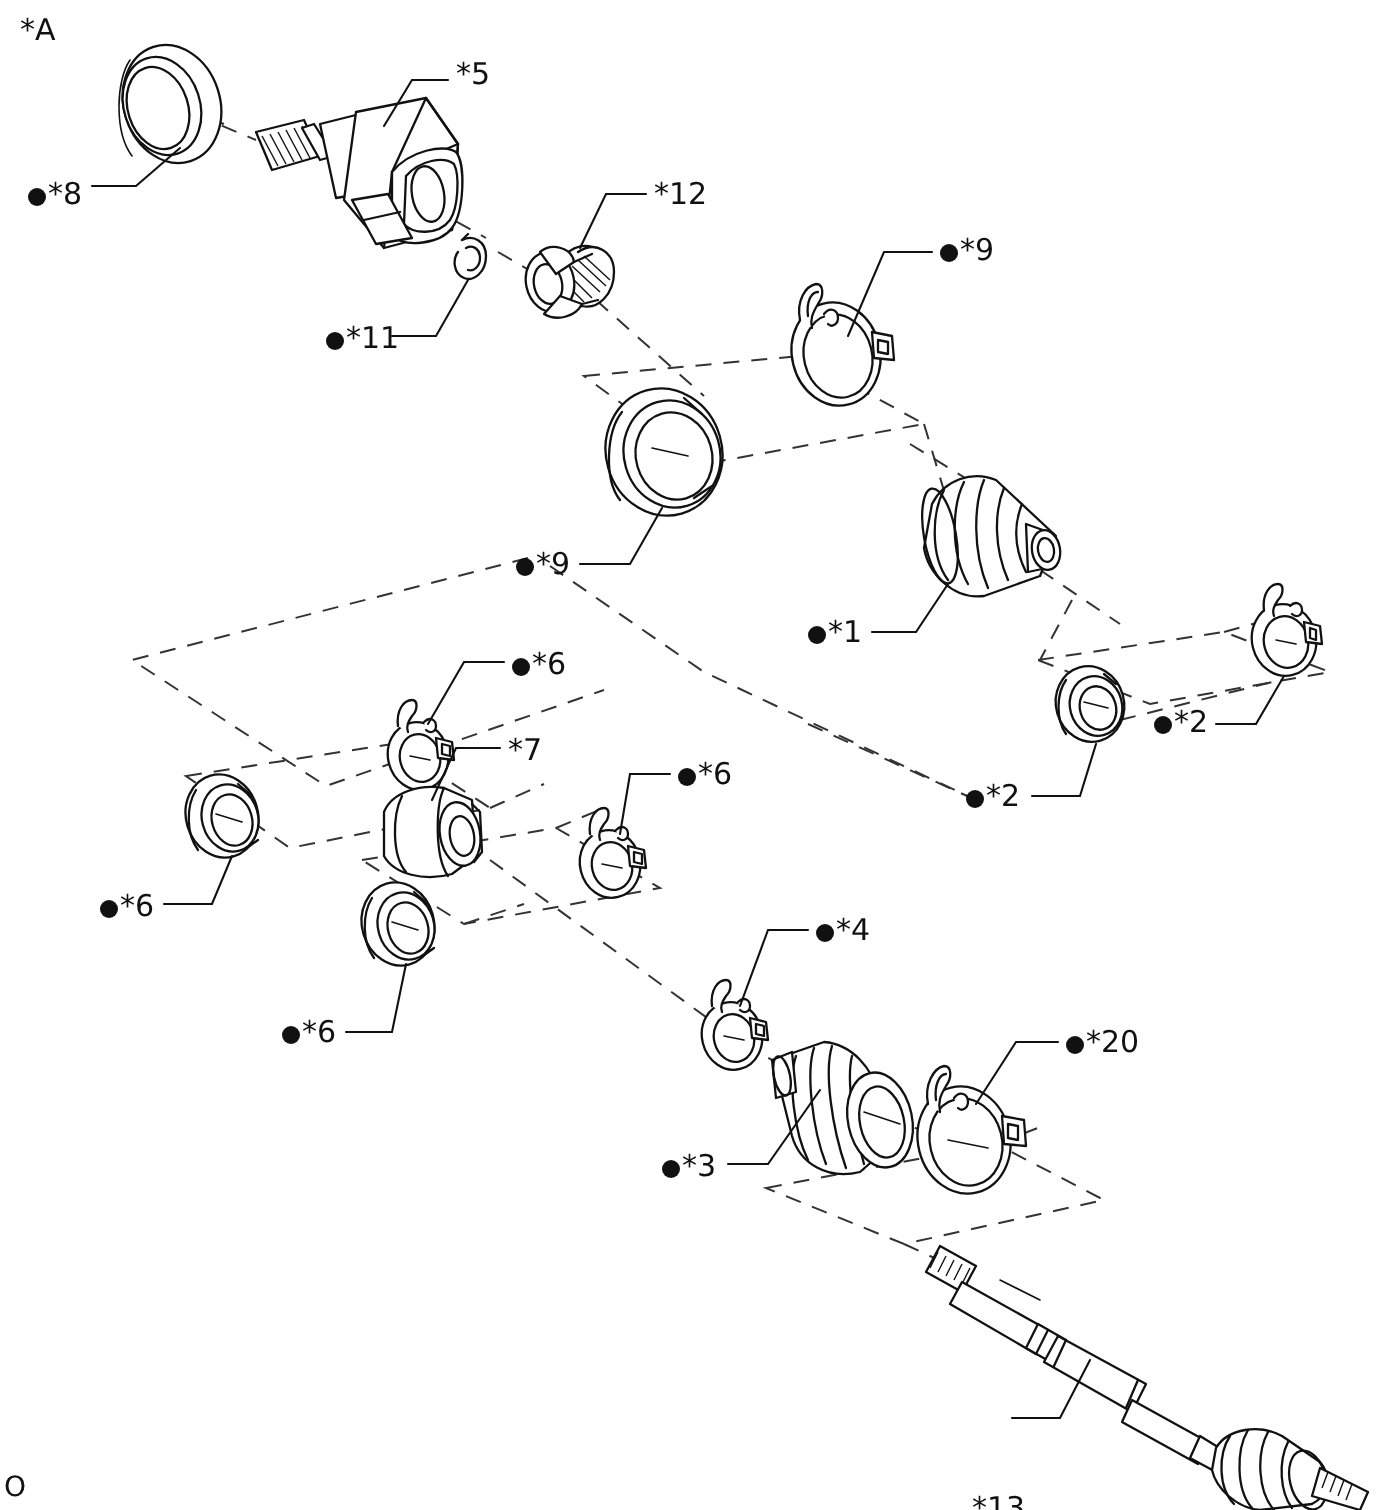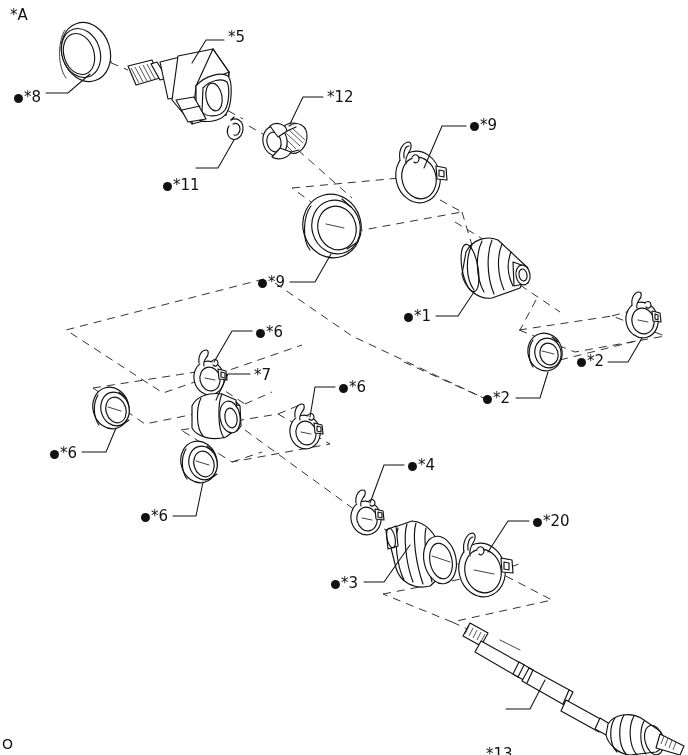--- a/index.html
+++ b/index.html
@@ -355,21 +355,21 @@
     <path class="ld" d="M506 709 L530 709 L545 680"></path>
   </g>
 </svg>
 
 <div class="lbl" style="left:10px;top:8px;">*A</div>
 
 <div class="lbl dotted" style="left:14px;top:90px;">*8</div>
 
 <div class="lbl" style="left:228px;top:30px;">*5</div>
 
-<div class="lbl dotted" style="left:163px;top:178px;">*11</div>
+<div class="lbl dotted" style="left:163px;top:162px;">*11</div>
 
 <div class="lbl" style="left:327px;top:90px;">*12</div>
 
 <div class="lbl dotted" style="left:470px;top:118px;">*9</div>
 
 <div class="lbl dotted" style="left:258px;top:275px;">*9</div>
 
 <div class="lbl dotted" style="left:404px;top:309px;">*1</div>
 
 <div class="lbl dotted" style="left:577px;top:354px;">*2</div>

